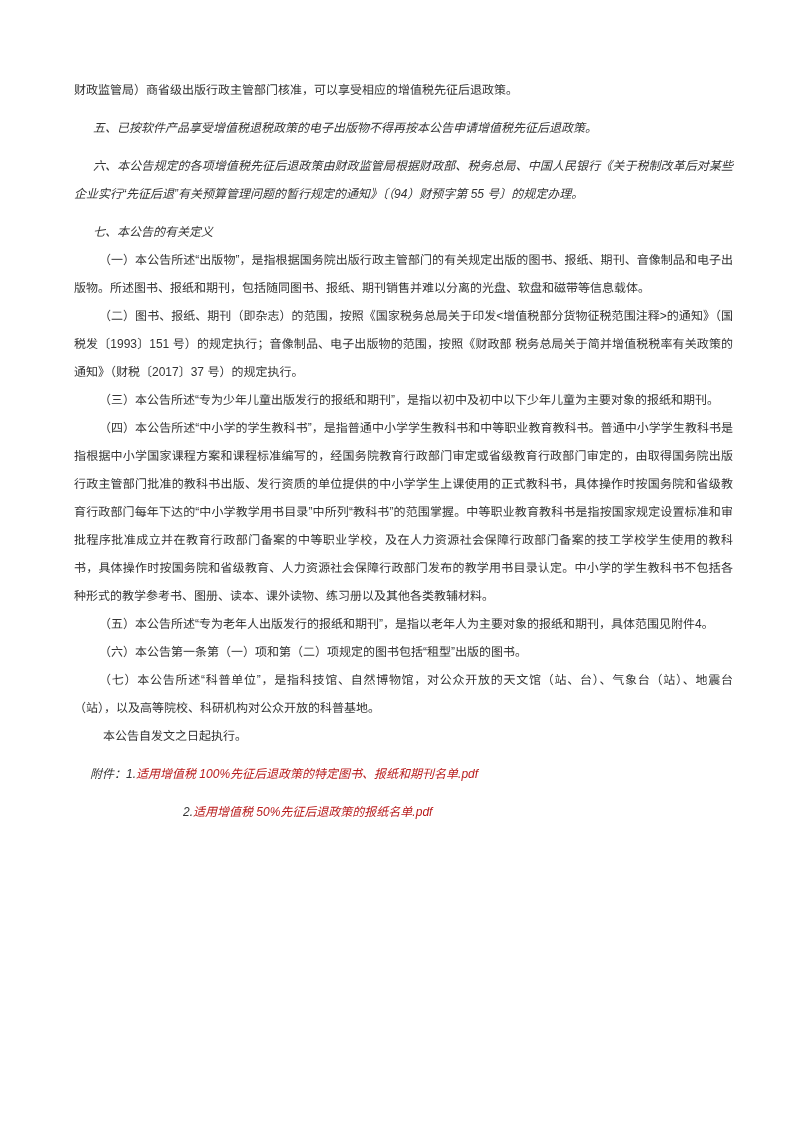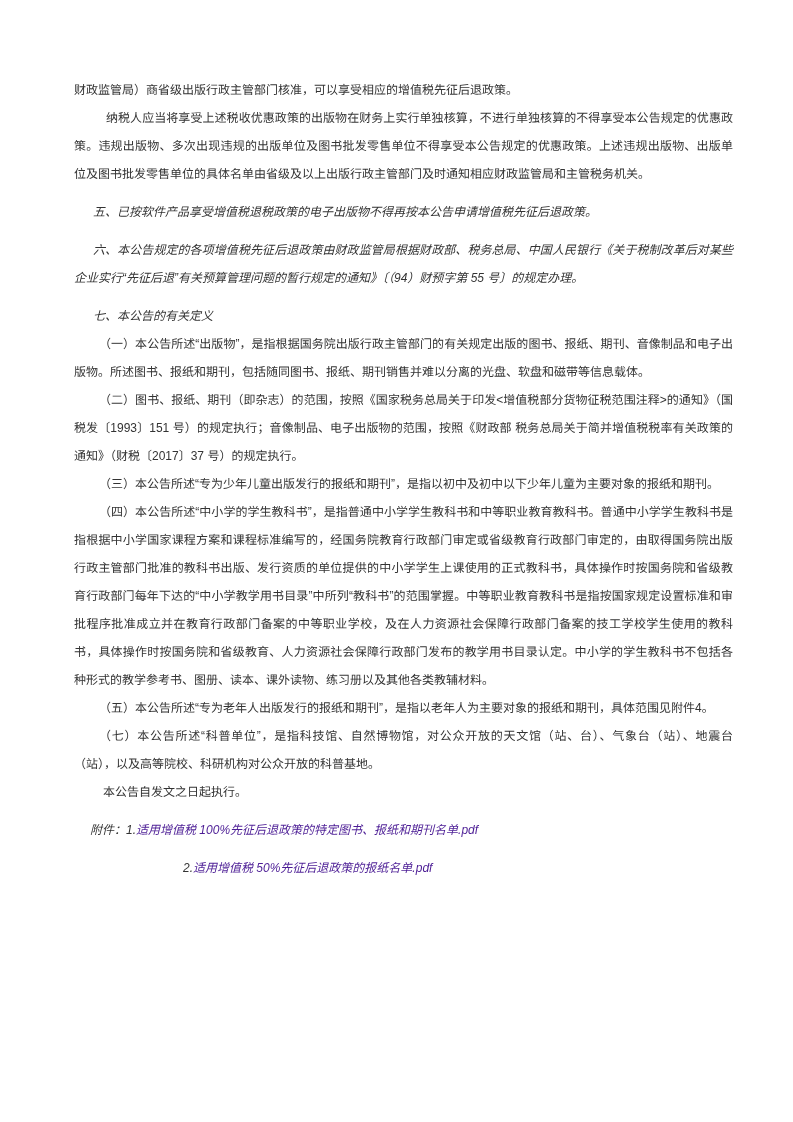--- a/index.html
+++ b/index.html
@@ -19,39 +19,39 @@
   p{margin:0;padding:0;}
   .g{margin-top:10px;font-style:italic;}          
   .i0{text-indent:0;}
   .i16{text-indent:16px;}
   .i19{text-indent:19px;}
   .i25{text-indent:25px;}
   .i29{text-indent:29px;}
   .i32{text-indent:32px;}
   .i36{text-indent:36px;}
   .i109{text-indent:109px;}
-  a.link{color:#4c1d95;text-decoration:none;cursor:pointer;}
+  a.link{color:#b91c1c;text-decoration:none;cursor:pointer;}
 </style>
 </head>
 <body>
 
 <div class="page">
 
   <p class="i0">财政监管局）商省级出版行政主管部门核准，可以享受相应的增值税先征后退政策。</p>
-  <p class="i32">纳税人应当将享受上述税收优惠政策的出版物在财务上实行单独核算，不进行单独核算的不得享受本公告规定的优惠政策。违规出版物、多次出现违规的出版单位及图书批发零售单位不得享受本公告规定的优惠政策。上述违规出版物、出版单位及图书批发零售单位的具体名单由省级及以上出版行政主管部门及时通知相应财政监管局和主管税务机关。</p>
 
   <p class="i19 g">五、已按软件产品享受增值税退税政策的电子出版物不得再按本公告申请增值税先征后退政策。</p>
   <p class="i19 g">六、本公告规定的各项增值税先征后退政策由财政监管局根据财政部、税务总局、中国人民银行《关于税制改革后对某些企业实行“先征后退”有关预算管理问题的暂行规定的通知》〔（94）财预字第 55 号〕的规定办理。</p>
   <p class="i19 g">七、本公告的有关定义</p>
 
   <p class="i25">（一）本公告所述“出版物”，是指根据国务院出版行政主管部门的有关规定出版的图书、报纸、期刊、音像制品和电子出版物。所述图书、报纸和期刊，包括随同图书、报纸、期刊销售并难以分离的光盘、软盘和磁带等信息载体。</p>
   <p class="i25">（二）图书、报纸、期刊（即杂志）的范围，按照《国家税务总局关于印发&lt;增值税部分货物征税范围注释&gt;的通知》（国税发〔1993〕151 号）的规定执行；音像制品、电子出版物的范围，按照《财政部 税务总局关于简并增值税税率有关政策的通知》（财税〔2017〕37 号）的规定执行。</p>
   <p class="i25">（三）本公告所述“专为少年儿童出版发行的报纸和期刊”，是指以初中及初中以下少年儿童为主要对象的报纸和期刊。</p>
   <p class="i25">（四）本公告所述“中小学的学生教科书”，是指普通中小学学生教科书和中等职业教育教科书。普通中小学学生教科书是指根据中小学国家课程方案和课程标准编写的，经国务院教育行政部门审定或省级教育行政部门审定的，由取得国务院出版行政主管部门批准的教科书出版、发行资质的单位提供的中小学学生上课使用的正式教科书，具体操作时按国务院和省级教育行政部门每年下达的“中小学教学用书目录”中所列“教科书”的范围掌握。中等职业教育教科书是指按国家规定设置标准和审批程序批准成立并在教育行政部门备案的中等职业学校，及在人力资源社会保障行政部门备案的技工学校学生使用的教科书，具体操作时按国务院和省级教育、人力资源社会保障行政部门发布的教学用书目录认定。中小学的学生教科书不包括各种形式的教学参考书、图册、读本、课外读物、练习册以及其他各类教辅材料。</p>
   <p class="i25">（五）本公告所述“专为老年人出版发行的报纸和期刊”，是指以老年人为主要对象的报纸和期刊，具体范围见附件4。</p>
+  <p class="i25">（六）本公告第一条第（一）项和第（二）项规定的图书包括“租型”出版的图书。</p>
   <p class="i25">（七）本公告所述“科普单位”，是指科技馆、自然博物馆，对公众开放的天文馆（站、台）、气象台（站）、地震台（站），以及高等院校、科研机构对公众开放的科普基地。</p>
 
   <p class="i29">本公告自发文之日起执行。</p>
 
   <p class="i16 g">
     <span>附件：</span><span>1.</span><a class="link">适用增值税 100%先征后退政策的特定图书、报纸和期刊名单.pdf</a>
   </p>
   <p class="i109 g">
     <span>2.</span><a class="link">适用增值税 50%先征后退政策的报纸名单.pdf</a>
   </p>

